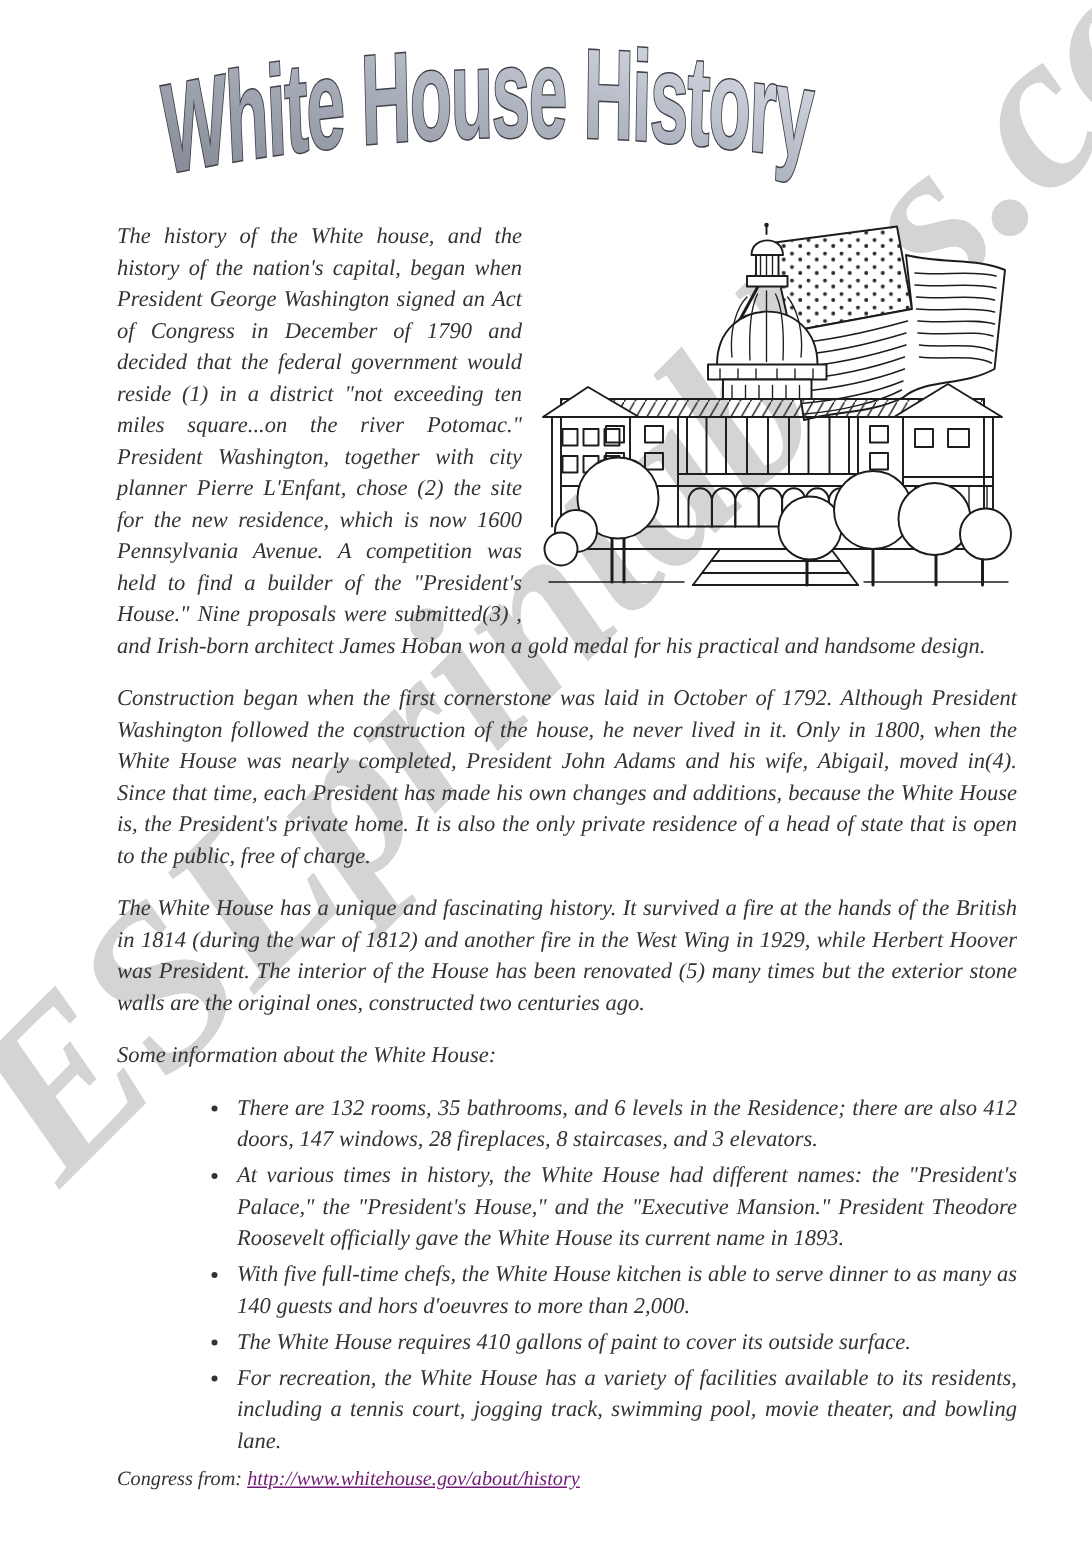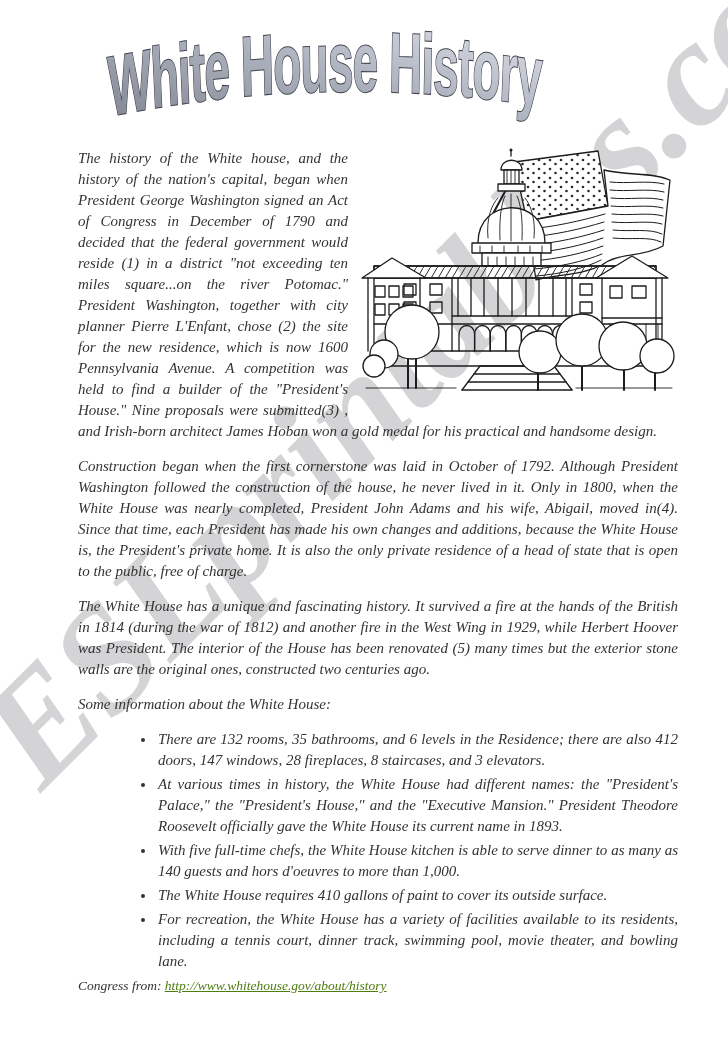--- a/index.html
+++ b/index.html
@@ -41,21 +41,21 @@
   }
   .content p { margin:0 0 14px 0; }
   .illustration {
     float:right;
     width:318px; height:250px;
     margin:0 0 6px 12px;
   }
   ul.bullets { margin:0 0 2px 0; padding-left:78px; }
   ul.bullets li { margin:0 0 3px 0; padding-left:2px; text-align:justify; }
   .source { font-size:13.5px; margin-top:12px; }
-  .source a { color:#4d7c0f; text-decoration:underline; cursor:pointer; }
+  .source a { color:#701a75; text-decoration:underline; cursor:pointer; }
 
   svg { display:block; }
 </style>
 </head>
 <body>
 
 <div class="watermark">ESLprintables.com</div>
 
 <div class="title-wrap">
   <svg width="515" height="120" viewBox="0 0 515 120" xmlns="http://www.w3.org/2000/svg" xmlns:xlink="http://www.w3.org/1999/xlink">
@@ -193,20 +193,20 @@
 
   <p>The history of the White house, and the history of the nation's capital, began when President George Washington signed an Act of Congress in December of 1790 and decided  that the federal government would reside (1) in a district "not exceeding ten miles square...on the river Potomac." President Washington, together with city planner Pierre L'Enfant, chose (2) the site for the new residence, which is now 1600 Pennsylvania Avenue. A competition was held to find a builder of the "President's House." Nine proposals were submitted(3) , and Irish-born architect James Hoban won a gold medal for his practical and handsome design.</p>
   <p>Construction began when the first cornerstone was laid in October of 1792. Although President Washington followed the construction of the house, he never lived in it. Only in 1800, when the White House was nearly completed, President John Adams and his wife, Abigail, moved in(4). Since that time, each President has made his own changes and additions, because the White House is, the President's private home. It is also the only private residence of a head of state that is open to the public, free of charge.</p>
   <p>The White House has a unique and fascinating history. It survived a fire at the hands of the British in 1814 (during the war of 1812) and another fire in the West Wing in 1929, while Herbert Hoover was President. The interior of the House has been renovated (5) many times but the exterior stone walls are the original ones, constructed two centuries ago.</p>
 
   <p class="info-heading">Some information about the White House:</p>
 
   <ul class="bullets">
     <li>There are 132 rooms, 35 bathrooms, and 6 levels in the Residence; there are also 412 doors, 147 windows, 28 fireplaces, 8 staircases, and 3 elevators.</li>
     <li>At various times in history, the White House had different names:  the "President's Palace," the "President's House," and the "Executive Mansion." President Theodore Roosevelt officially gave the White House its current name in 1893.</li>
-    <li>With five full-time chefs, the White House kitchen is able to serve dinner to as many as 140 guests and hors d'oeuvres to more than 1,000.</li>
+    <li>With five full-time chefs, the White House kitchen is able to serve dinner to as many as 140 guests and hors d'oeuvres to more than 2,000.</li>
     <li>The White House requires 410 gallons of paint to cover its outside surface.</li>
-    <li>For recreation, the White House has a variety of facilities available to its residents, including a tennis court, dinner track, swimming pool, movie theater, and bowling lane.</li>
+    <li>For recreation, the White House has a variety of facilities available to its residents, including a tennis court, jogging track, swimming pool, movie theater, and bowling lane.</li>
   </ul>
 
   <p class="source"><span>Congress from: </span><a href="#">http://www.whitehouse.gov/about/history</a></p>
 
 </div>
 
 </body></html>

